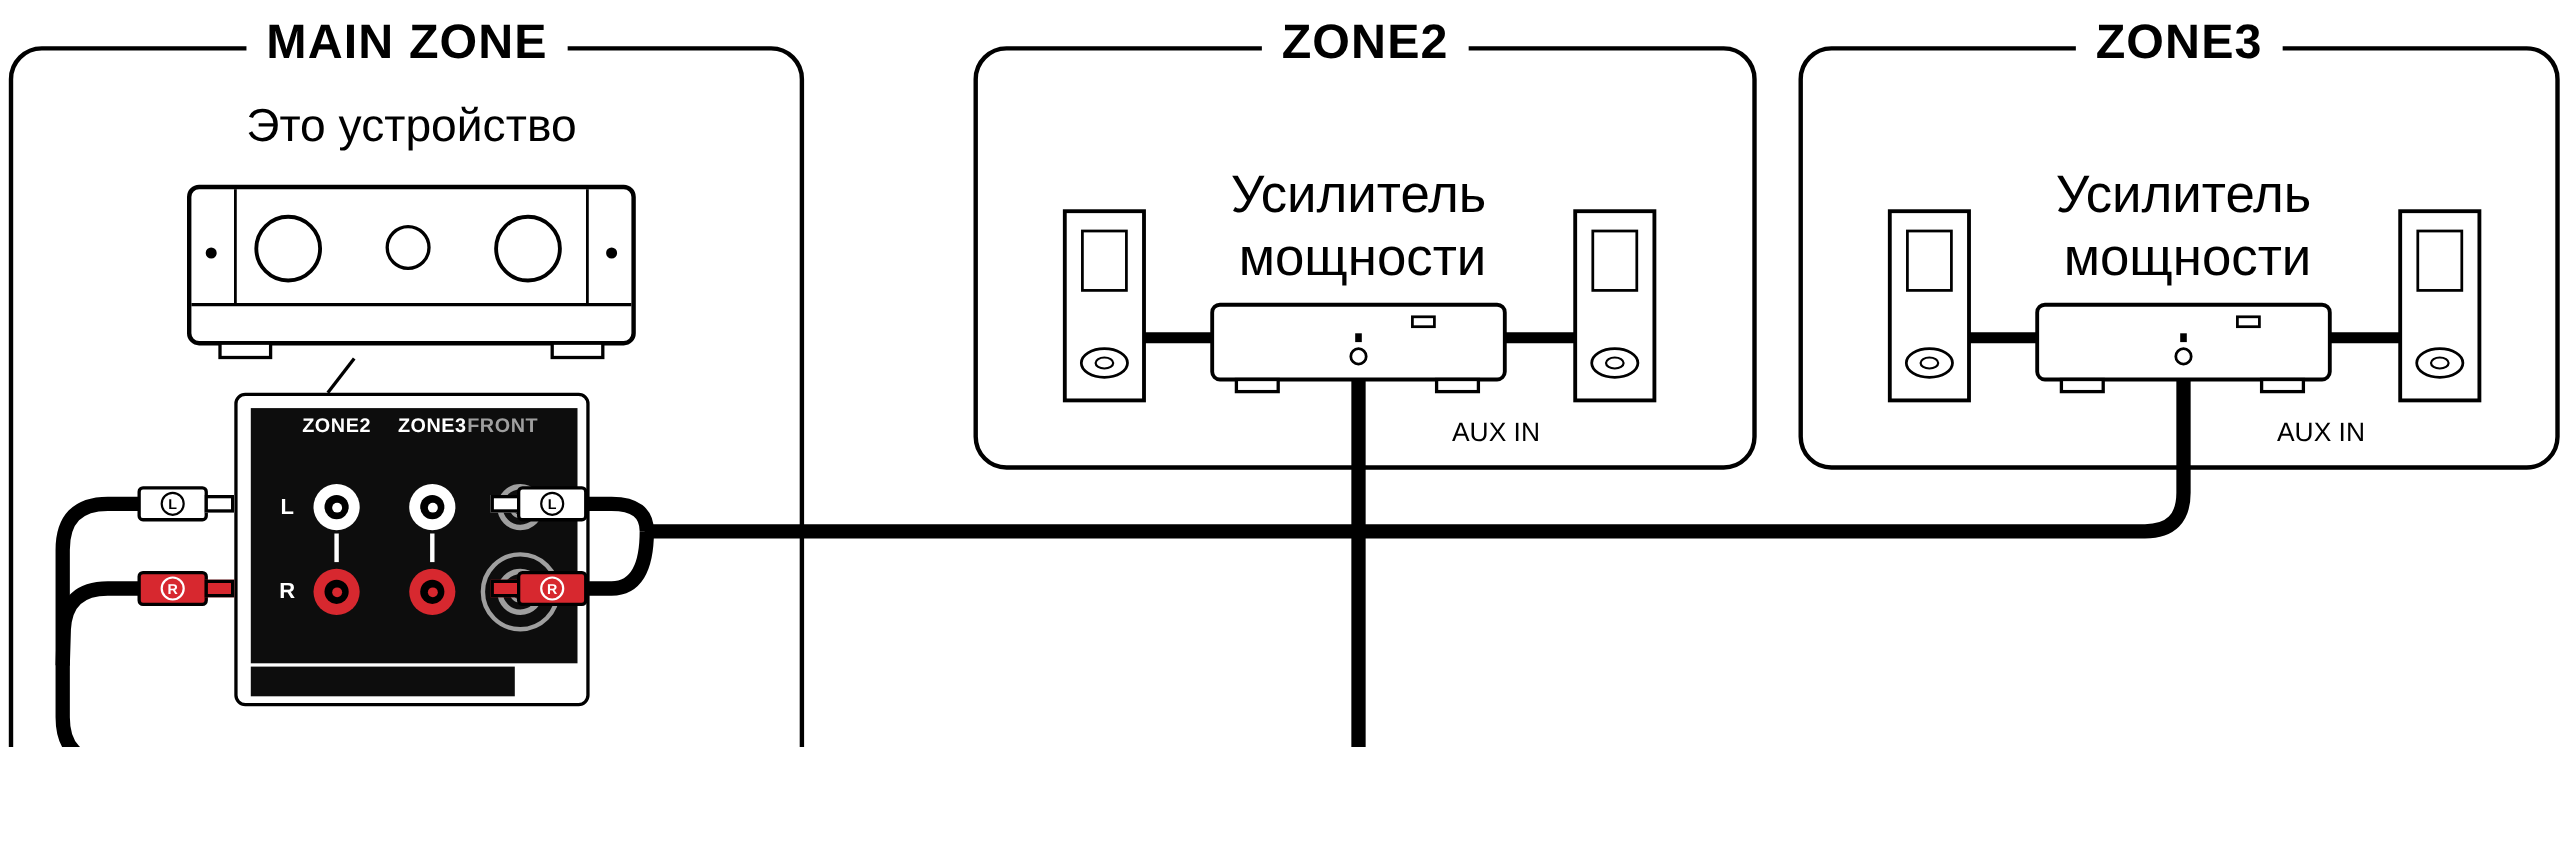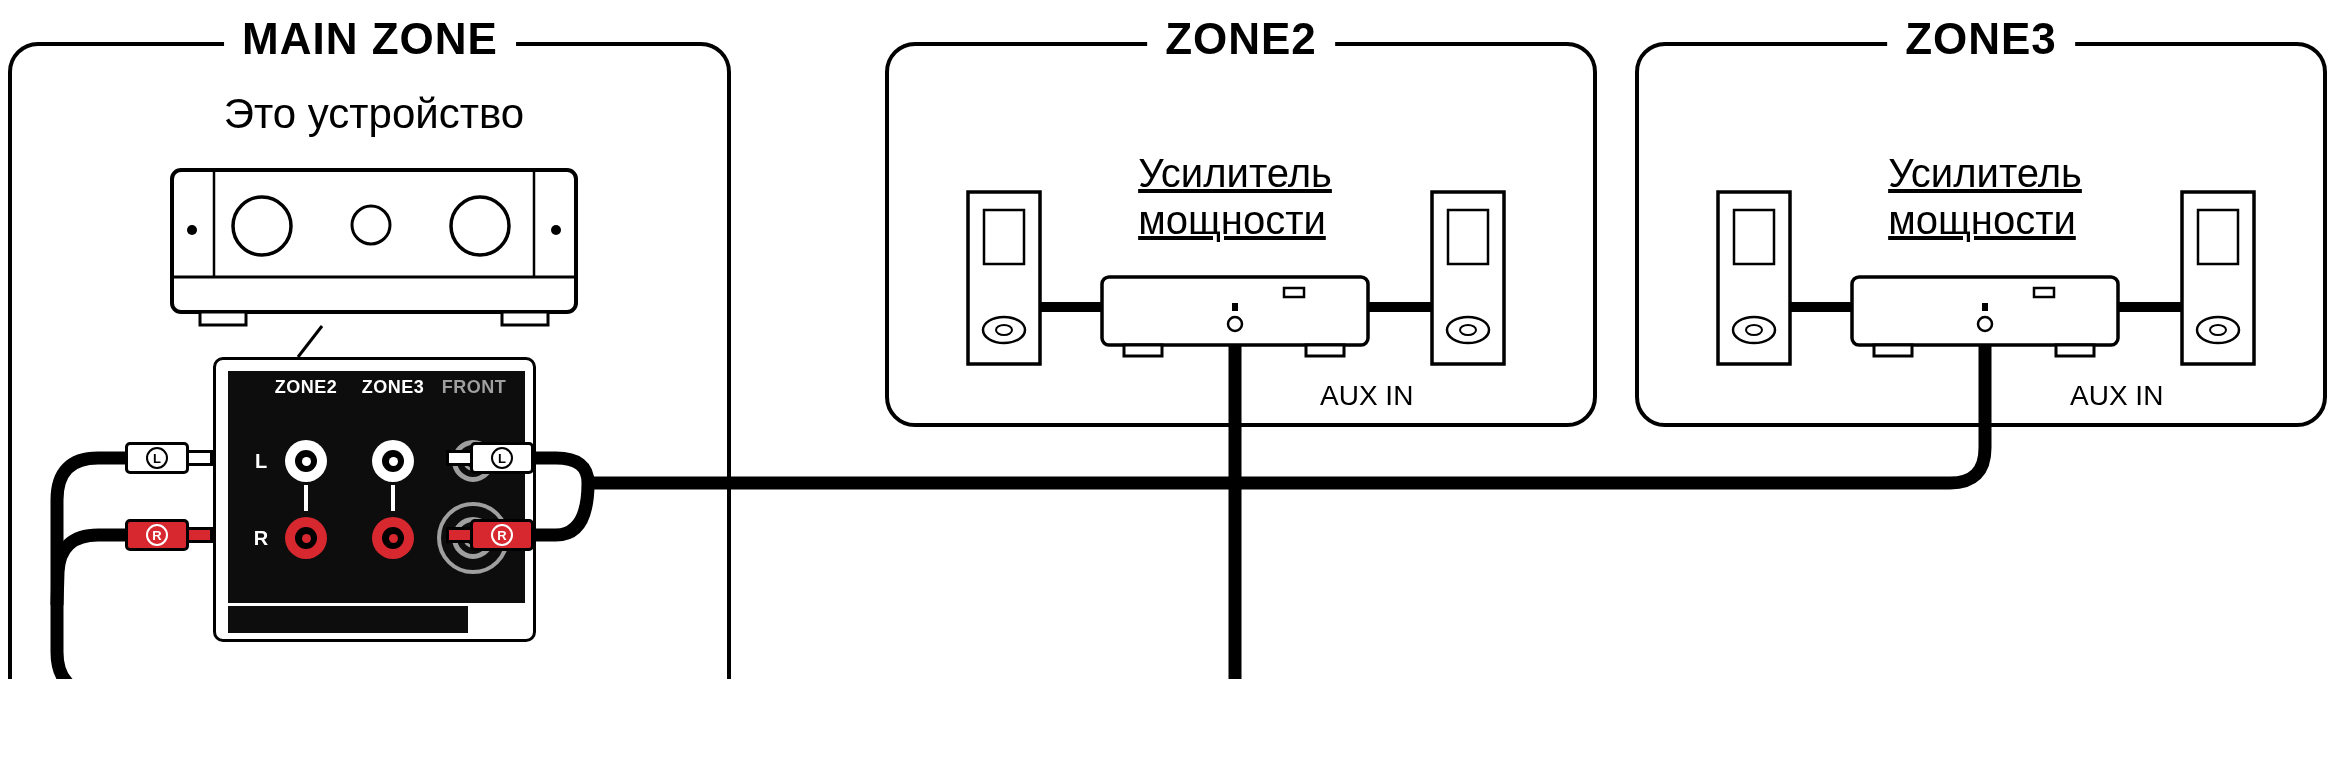--- a/index.html
+++ b/index.html
@@ -13,24 +13,24 @@
   }
   .art{position:absolute;left:0;top:0;z-index:1;}
   .zone-title{
     position:absolute;transform:translateX(-50%);background:#fff;padding:0 18px;
     font-size:44px;font-weight:700;letter-spacing:1px;z-index:3;white-space:nowrap;
   }
   .device-label{
     position:absolute;transform:translateX(-50%);font-size:42px;z-index:3;white-space:nowrap;
   }
   .amp-label{
-    position:absolute;transform:translateX(-50%);font-size:40px;line-height:1.18;
-    text-align:left;white-space:pre-line;z-index:3;text-decoration:underline;
-  }
-  .aux-label{position:absolute;font-size:28px;z-index:3;white-space:nowrap;}
+    position:absolute;transform:translateX(-50%);font-size:48px;line-height:1.18;
+    text-align:right;white-space:pre-line;z-index:3;
+  }
+  .aux-label{position:absolute;font-size:24px;z-index:3;white-space:nowrap;}
 
   
   .panel{
     position:absolute;left:213px;top:357px;width:323px;height:285px;
     border:3px solid #000;border-radius:10px;background:#fff;z-index:2;
   }
   .panel-black{position:absolute;left:12px;top:11px;width:297px;height:232px;background:#0d0d0d;}
   .panel-bar{position:absolute;left:12px;top:246px;width:240px;height:27px;background:#0d0d0d;}
   .panel-col-label{
     position:absolute;transform:translateX(-50%);font-size:18px;font-weight:700;
@@ -172,21 +172,21 @@
 мощности</div>
   <div class="aux-label" style="left:1320px;top:380px;">AUX IN</div>
   <div class="aux-label" style="left:2070px;top:380px;">AUX IN</div>
 
   <div class="panel">
     <div class="panel-black"></div>
     <div class="panel-bar"></div>
 
     <span class="panel-col-label" style="left:90px;top:17px;">ZONE2</span>
     <span class="panel-col-label" style="left:177px;top:17px;">ZONE3</span>
-    <span class="panel-col-label dim" style="left:258px;top:17px;">FRONT</span>
+    <span class="panel-col-label dim" style="left:241px;top:17px;">FRONT</span>
 
     <span class="chan-label" style="left:45px;top:90px;">L</span>
     <span class="chan-label" style="left:45px;top:167px;">R</span>
 
     <span class="front-ring" style="left:221px;top:142px;"></span>
 
     <span class="jack white" style="left:69px;top:80px;">
       <span class="mid">
           <span class="core"></span>
         </span>

